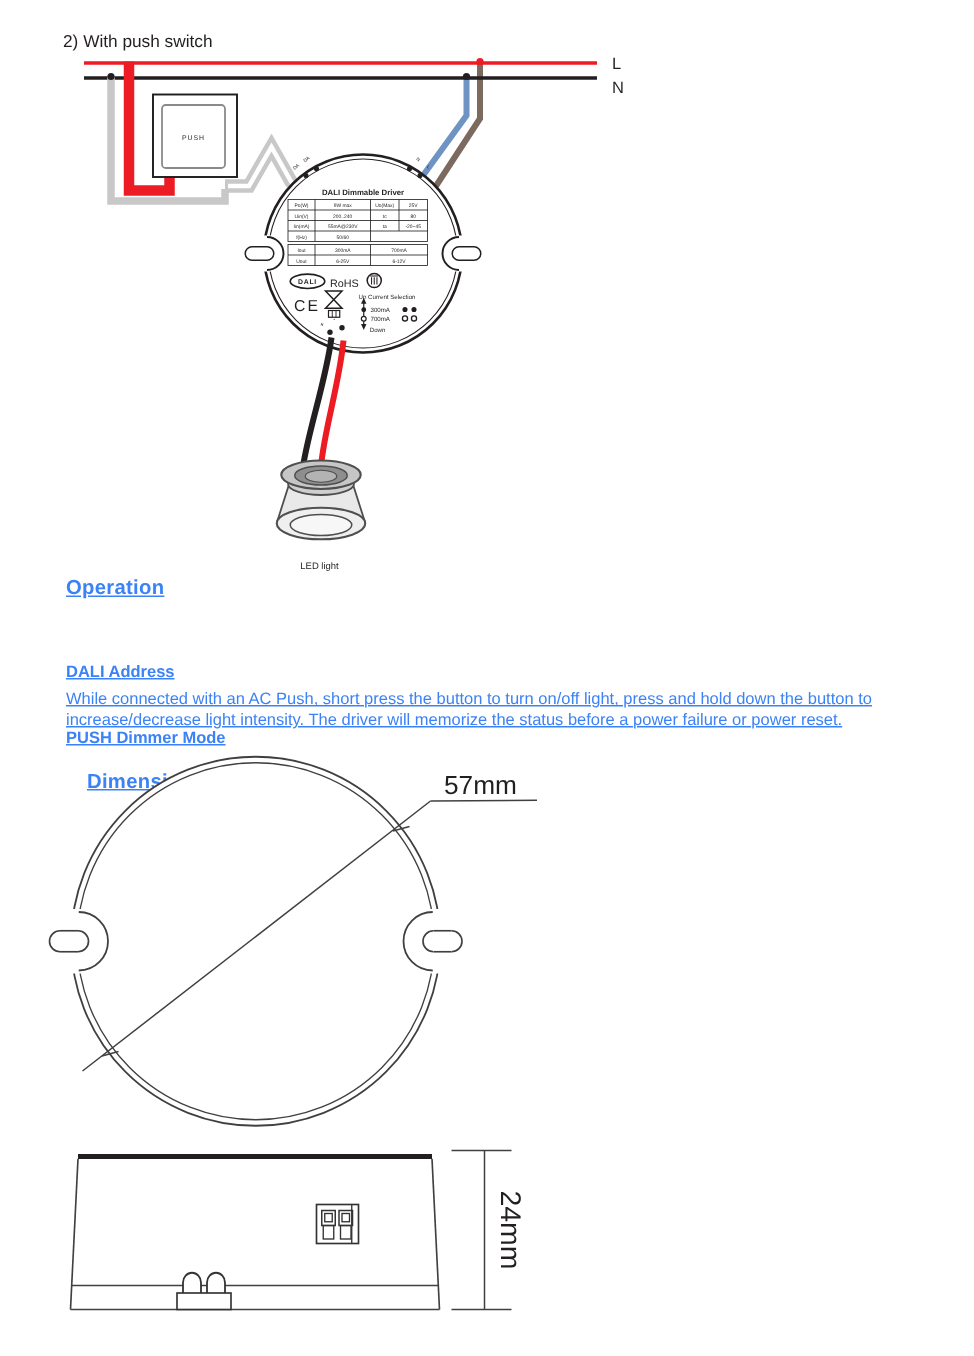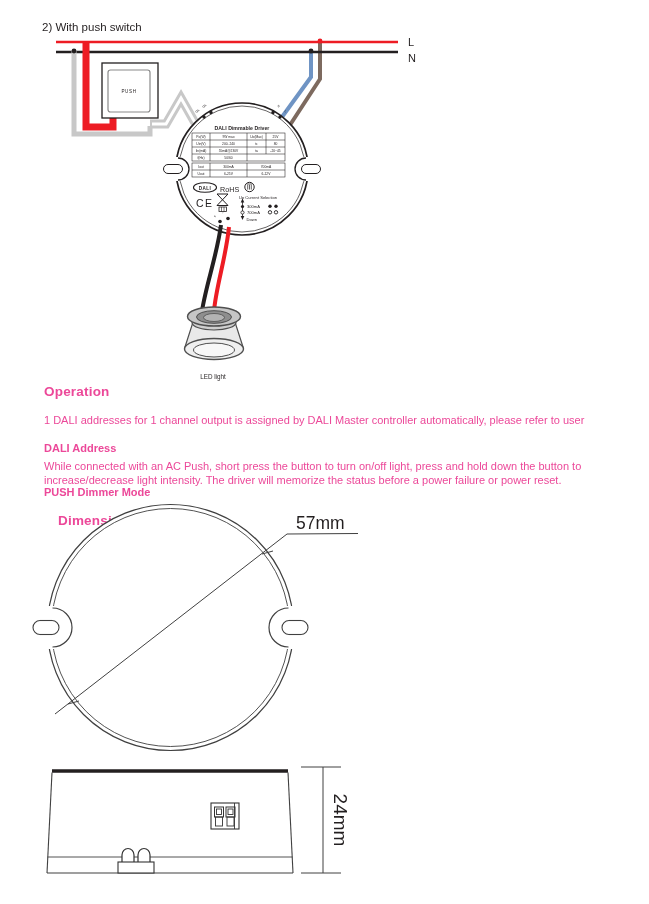--- a/index.html
+++ b/index.html
@@ -1,21 +1,21 @@
 <!DOCTYPE html>
 <html><head>
 <meta charset="utf-8">
 <style>
   html,body{margin:0;padding:0;background:#fff;}
   #page{position:relative;width:649px;height:904px;background:#fff;overflow:hidden;
         font-family:"Liberation Sans",sans-serif;color:#231f20;}
   svg{position:absolute;left:0;display:block;}
   #wiring-svg{top:0;}
   #dimension-svg{top:500px;}
-  .sec{position:absolute;left:44px;color:#ec4899;}
+  .sec{position:absolute;left:44px;color:#3b82f6;text-decoration:underline;}
   .h1{font-size:13.5px;font-weight:700;letter-spacing:.2px;}
   .h2{font-size:11px;font-weight:700;margin-top:40px;}
   .body{font-size:11px;line-height:13.5px;font-weight:400;}
   text{font-family:"Liberation Sans",sans-serif;fill:#231f20;}
 </style>
 </head>
 <body>
 
 <div id="page">
 
@@ -167,21 +167,20 @@
       <ellipse cx="214" cy="316.5" rx="26.5" ry="9.5" fill="#c6c6c6" stroke-width="1.4"></ellipse>
       <ellipse cx="214" cy="317" rx="17.5" ry="6.3" fill="#8e8e8e" stroke-width="1"></ellipse>
       <ellipse cx="214" cy="317.5" rx="10.5" ry="4" fill="#b3b3b3" stroke-width="0.8"></ellipse>
     </g>
     <text x="213" y="379" font-size="6.3" text-anchor="middle" fill="#4a4a4a">LED light</text>
   </svg>
 
   <div class="sec h1" style="top:384px;">Operation</div>
   <div class="sec h2" style="top:402px;">DALI Address</div>
   <div class="sec body" style="top:414px;width:606px;">
-    <div>1 DALI addresses for 1 channel output is assigned by DALI Master controller automatically, please refer to user</div>
   </div>
   <div class="sec h2" style="top:446px;text-align:right;">PUSH Dimmer Mode</div>
   <div class="sec body" style="top:459px;width:612px;line-height:14px;">
     <div>While connected with an AC Push, short press the button to turn on/off light, press and hold down the button to</div>
     <div>increase/decrease light intensity. The driver will memorize the status before a power failure or power reset.</div>
   </div>
   <div class="sec h1" style="top:513px;padding-left:14px;">Dimension</div>
 
   <svg id="dimension-svg" width="649" height="404" viewBox="0 0 649 404">
 

